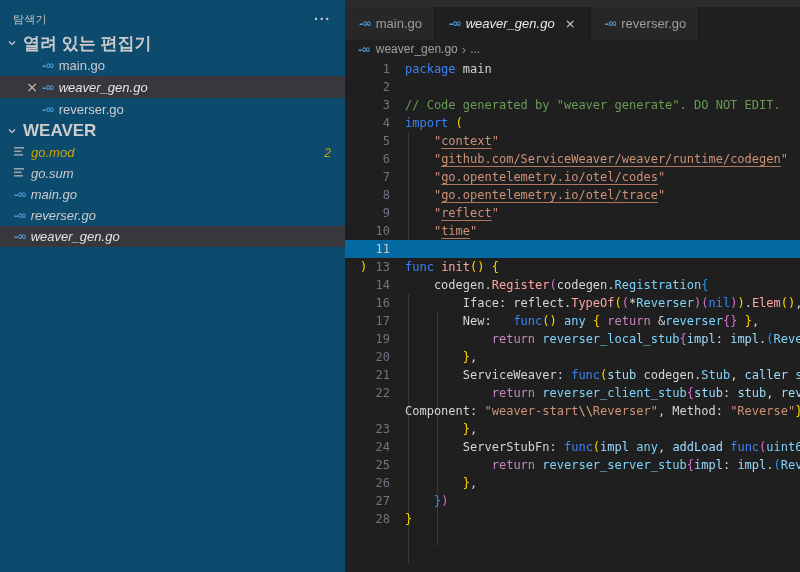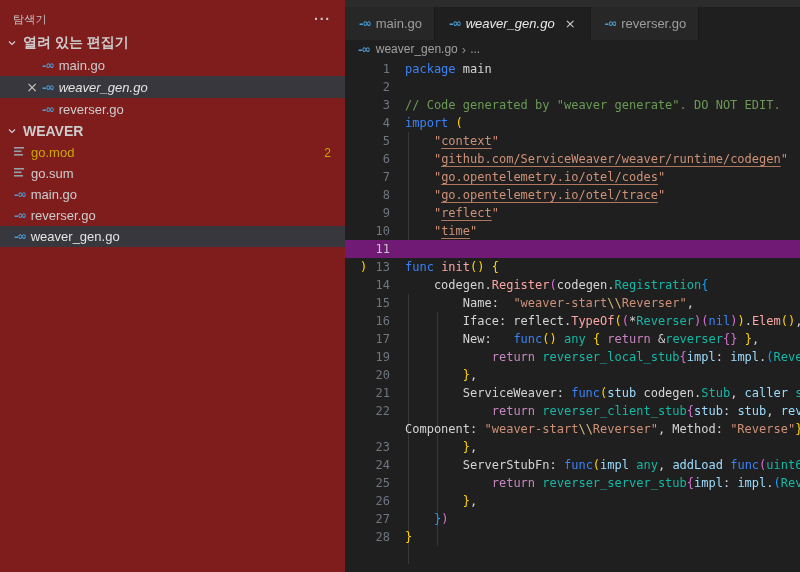--- a/index.html
+++ b/index.html
@@ -1,60 +1,60 @@
 <!DOCTYPE html>
 <html><head>
 <meta charset="utf-8">
 <style>
   * { margin:0; padding:0; box-sizing:border-box; }
   html,body { width:800px; height:572px; overflow:hidden; background:#1f1f1f; }
   body { font-family:"Liberation Sans","DejaVu Sans",sans-serif; }
   .app { position:relative; width:800px; height:572px; display:flex; background:#1f1f1f; }
 
   
-  .sidebar { width:345px; height:572px; background:#7f1d1d; flex:none; color:#cccccc; overflow:hidden; }
+  .sidebar { width:345px; height:572px; background:#0c4a6e; flex:none; color:#cccccc; overflow:hidden; }
   .sb-title-row { height:32px; display:flex; align-items:center; justify-content:space-between; padding:6px 14px 0 13px; }
   .sb-title { font-size:11px; color:#c5c5c5; letter-spacing:.3px; }
   .more-btn { color:#cccccc; font-size:14px; font-weight:bold; letter-spacing:1px; cursor:pointer; line-height:10px; }
-  .sec-header { height:22px; display:flex; align-items:center; gap:3px; padding-left:4px; font-size:14px; font-weight:bold; color:#cccccc; cursor:pointer; }
+  .sec-header { height:22px; display:flex; align-items:center; gap:3px; padding-left:4px; font-size:17px; font-weight:bold; color:#cccccc; cursor:pointer; }
   .chev { width:16px; height:16px; flex:none; display:flex; align-items:center; justify-content:center; }
   .chev svg { display:block; }
   .row { height:22px; display:flex; align-items:center; font-size:13px; color:#cccccc; cursor:pointer; white-space:nowrap; }
   .row.sel { background:#37373d; color:#e4e4e4; }
   .row .closegap { width:40px; flex:none; display:flex; align-items:center; justify-content:flex-end; }
   .x-btn { color:#c5c5c5; font-size:14px; padding-right:2px; cursor:pointer; font-family:"DejaVu Sans",sans-serif; }
   .go-ic { color:#4a9fd8; font-weight:bold; font-size:11px; letter-spacing:-1px; margin:0 5px 0 2px; font-family:"DejaVu Sans",sans-serif; flex:none; }
   .lines-ic { margin:0 6px 0 2px; flex:none; }
   .tree-indent { width:12px; flex:none; }
   .lbl.preview { font-style:italic; }
   .lbl.modified { color:#cca700; }
   .badge { margin-left:auto; margin-right:14px; color:#cca700; font-size:12px; }
-  .ws-rows .row { height:21px; }
+  .ws-rows .row { height:21px;font-style:italic; }
 
   
   .editor { position:relative; width:455px; height:572px; background:#1f1f1f; flex:none; }
   .topstrip { height:7px; background:#2c2c2c; }
   .tabbar { height:33px; background:#1f1f1f; display:flex; align-items:stretch; }
   .tab { display:flex; align-items:center; padding:0 12px; background:#272727; color:#9d9d9d; font-size:13px; border-right:1px solid #191919; cursor:pointer; white-space:nowrap; }
   .tab.active { background:#1f1f1f; color:#e8e8e8; }
   .tab.active .tab-label { font-style:italic; }
   .tab .x-btn { margin-left:10px; font-size:13px; color:#cccccc; }
   .breadcrumb { height:18px; display:flex; align-items:center; padding-left:13px; font-size:12px; color:#a0a0a0; gap:4px; }
   .breadcrumb .go-ic { margin:0 2px 0 0; }
   .bc-sep { color:#8a8a8a; font-size:13px; }
 
   
   .code { position:relative; height:514px; padding-top:2px; font-family:"DejaVu Sans Mono",monospace; font-size:12px; line-height:18px; overflow:hidden; }
   .cl { position:relative; height:18px; display:flex; white-space:pre; }
-  .cl.cur { background:#701a75;flex-direction:column; }
+  .cl.cur { background:#0369a1;flex-direction:column; }
   .num { width:45px; flex:none; text-align:right; color:#6e7681; user-select:none; }
   .cl.cur .num { color:#c6c6c6; }
   .ltxt { margin-left:15px; flex:none; }
   .guide { position:absolute; width:1px; background:#383838; z-index:0; }
-  .kw{color:#3b82f6}.ctl{color:#c586c0}.fn{color:#fca5a5}.ty{color:#14b8a6}
+  .kw{color:#3b82f6}.ctl{color:#c586c0}.fn{color:#fca5a5}.ty{color:#7dd3fc}
   .pr{color:#9cdcfe}.st{color:#ce9178}.stu{color:#ce9178;text-decoration:underline;text-underline-offset:3px;text-decoration-color:#b0765c}
   .esc{color:#d7ba7d}.cm{color:#6a9955}.tx{color:#d4d4d4}
   .b1{color:#ffd700}.b2{color:#da70d6}.b3{color:#179fff}
 </style>
 </head>
 <body>
 
 <div class="app">
 
   <aside class="sidebar">
@@ -170,21 +170,20 @@
         <div class="cl"><span class="num">4</span><span class="ltxt"><span class="kw">import</span><span class="tx"> </span><span class="b1">(</span></span></div>
         <div class="cl"><span class="num">5</span><span class="ltxt"><span class="tx">    </span><span class="st">"</span><span class="stu">context</span><span class="st">"</span></span></div>
         <div class="cl"><span class="num">6</span><span class="ltxt"><span class="tx">    </span><span class="st">"</span><span class="stu">github.com/ServiceWeaver/weaver/runtime/codegen</span><span class="st">"</span></span></div>
         <div class="cl"><span class="num">7</span><span class="ltxt"><span class="tx">    </span><span class="st">"</span><span class="stu">go.opentelemetry.io/otel/codes</span><span class="st">"</span></span></div>
         <div class="cl"><span class="num">8</span><span class="ltxt"><span class="tx">    </span><span class="st">"</span><span class="stu">go.opentelemetry.io/otel/trace</span><span class="st">"</span></span></div>
         <div class="cl"><span class="num">9</span><span class="ltxt"><span class="tx">    </span><span class="st">"</span><span class="stu">reflect</span><span class="st">"</span></span></div>
         <div class="cl"><span class="num">10</span><span class="ltxt"><span class="tx">    </span><span class="st">"</span><span class="stu">time</span><span class="st">"</span></span></div>
         <div class="cl cur"><span class="num">11</span><span class="ltxt"><span class="b1">)</span></span></div>
         <div class="cl"><span class="num">13</span><span class="ltxt"><span class="kw">func</span><span class="tx"> </span><span class="fn">init</span><span class="b1">()</span><span class="tx"> </span><span class="b1">{</span></span></div>
         <div class="cl"><span class="num">14</span><span class="ltxt"><span class="tx">    codegen.</span><span class="fn">Register</span><span class="b2">(</span><span class="tx">codegen.</span><span class="ty">Registration</span><span class="b3">{</span></span></div>
-        <div class="cl"><span class="num">15</span><span class="ltxt"><span class="tx">        Name:  </span><span class="st">"weaver-start</span><span class="esc">\\</span><span class="st">Reverser"</span><span class="tx">,</span></span></div>
         <div class="cl"><span class="num">16</span><span class="ltxt"><span class="tx">        Iface: reflect.</span><span class="fn">TypeOf</span><span class="b1">(</span><span class="b2">(</span><span class="tx">*</span><span class="ty">Reverser</span><span class="b2">)</span><span class="b2">(</span><span class="kw">nil</span><span class="b2">)</span><span class="b1">)</span><span class="tx">.</span><span class="fn">Elem</span><span class="b1">()</span><span class="tx">,</span></span></div>
         <div class="cl"><span class="num">17</span><span class="ltxt"><span class="tx">        New:   </span><span class="kw">func</span><span class="b1">()</span><span class="tx"> </span><span class="ty">any</span><span class="tx"> </span><span class="b1">{</span><span class="tx"> </span><span class="ctl">return</span><span class="tx"> &amp;</span><span class="ty">reverser</span><span class="b2">{}</span><span class="tx"> </span><span class="b1">}</span><span class="tx">,</span></span></div>
         <div class="cl"><span class="num">19</span><span class="ltxt"><span class="tx">            </span><span class="ctl">return</span><span class="tx"> </span><span class="ty">reverser_local_stub</span><span class="b2">{</span><span class="pr">impl</span><span class="tx">: </span><span class="pr">impl</span><span class="tx">.</span><span class="b3">(</span><span class="ty">Reve</span></span></div>
         <div class="cl"><span class="num">20</span><span class="ltxt"><span class="tx">        </span><span class="b1">}</span><span class="tx">,</span></span></div>
         <div class="cl"><span class="num">21</span><span class="ltxt"><span class="tx">        ServiceWeaver: </span><span class="kw">func</span><span class="b1">(</span><span class="pr">stub</span><span class="tx"> codegen.</span><span class="ty">Stub</span><span class="tx">, </span><span class="pr">caller</span><span class="tx"> </span><span class="ty">st</span></span></div>
         <div class="cl"><span class="num">22</span><span class="ltxt"><span class="tx">            </span><span class="ctl">return</span><span class="tx"> </span><span class="ty">reverser_client_stub</span><span class="b2">{</span><span class="pr">stub</span><span class="tx">: </span><span class="pr">stub</span><span class="tx">, </span><span class="pr">rev</span></span></div>
         <div class="cl"><span class="num"></span><span class="ltxt"><span class="tx">Component: </span><span class="st">"weaver-start</span><span class="esc">\\</span><span class="st">Reverser"</span><span class="tx">, Method: </span><span class="st">"Reverse"</span><span class="b1">}</span></span></div>
         <div class="cl"><span class="num">23</span><span class="ltxt"><span class="tx">        </span><span class="b1">}</span><span class="tx">,</span></span></div>
         <div class="cl"><span class="num">24</span><span class="ltxt"><span class="tx">        ServerStubFn: </span><span class="kw">func</span><span class="b1">(</span><span class="pr">impl</span><span class="tx"> </span><span class="ty">any</span><span class="tx">, </span><span class="pr">addLoad</span><span class="tx"> </span><span class="kw">func</span><span class="b2">(</span><span class="ty">uint6</span></span></div>
         <div class="cl"><span class="num">25</span><span class="ltxt"><span class="tx">            </span><span class="ctl">return</span><span class="tx"> </span><span class="ty">reverser_server_stub</span><span class="b2">{</span><span class="pr">impl</span><span class="tx">: </span><span class="pr">impl</span><span class="tx">.</span><span class="b3">(</span><span class="ty">Rev</span></span></div>

